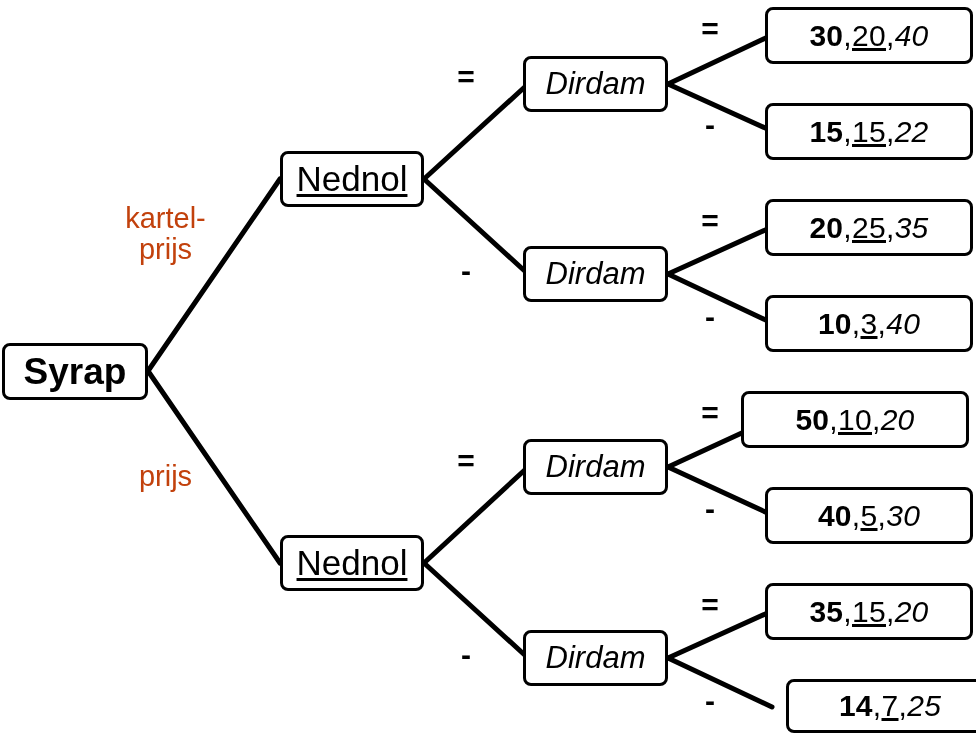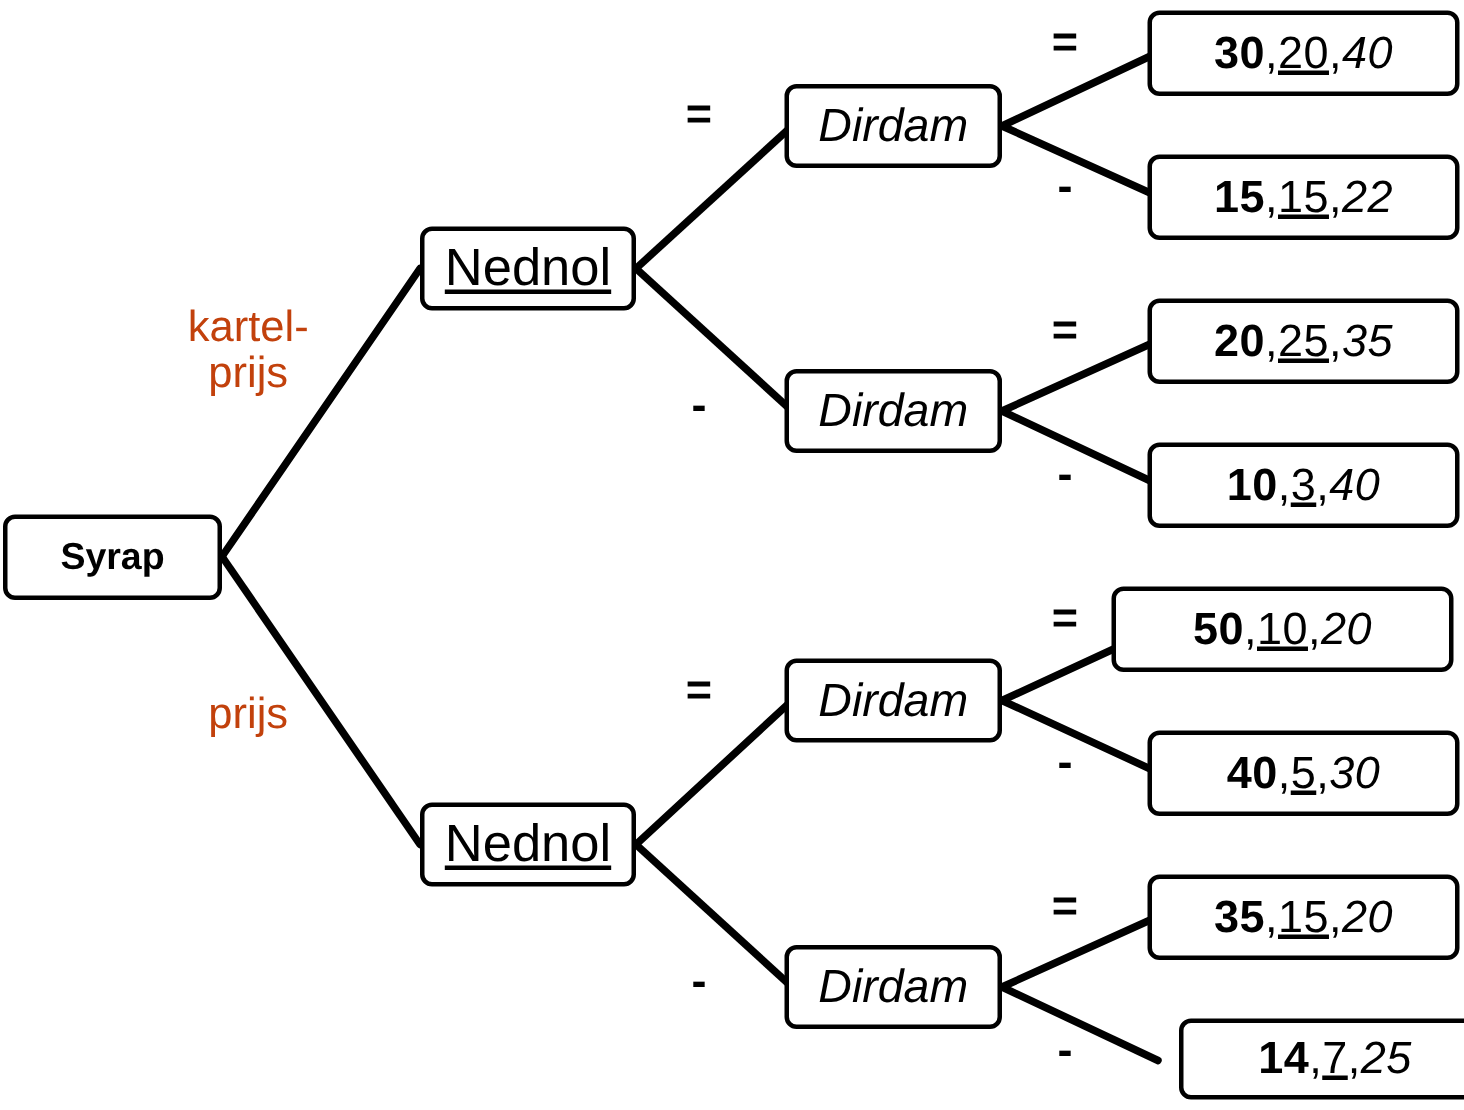--- a/index.html
+++ b/index.html
@@ -30,21 +30,21 @@
     border-radius: 8px;
     background: #ffffff;
     display: flex;
     align-items: center;
     justify-content: center;
     white-space: nowrap;
     color: #000000;
     z-index: 5;
   }
   .node-root {
-    font-size: 25px;
+    font-size: 37px;
     font-weight: bold;
   }
   .node-p2 {
     font-size: 35px;
     font-weight: normal;
     text-decoration: underline;
     text-underline-offset: 3px;
   }
   .node-p3 {
     font-size: 31px;

